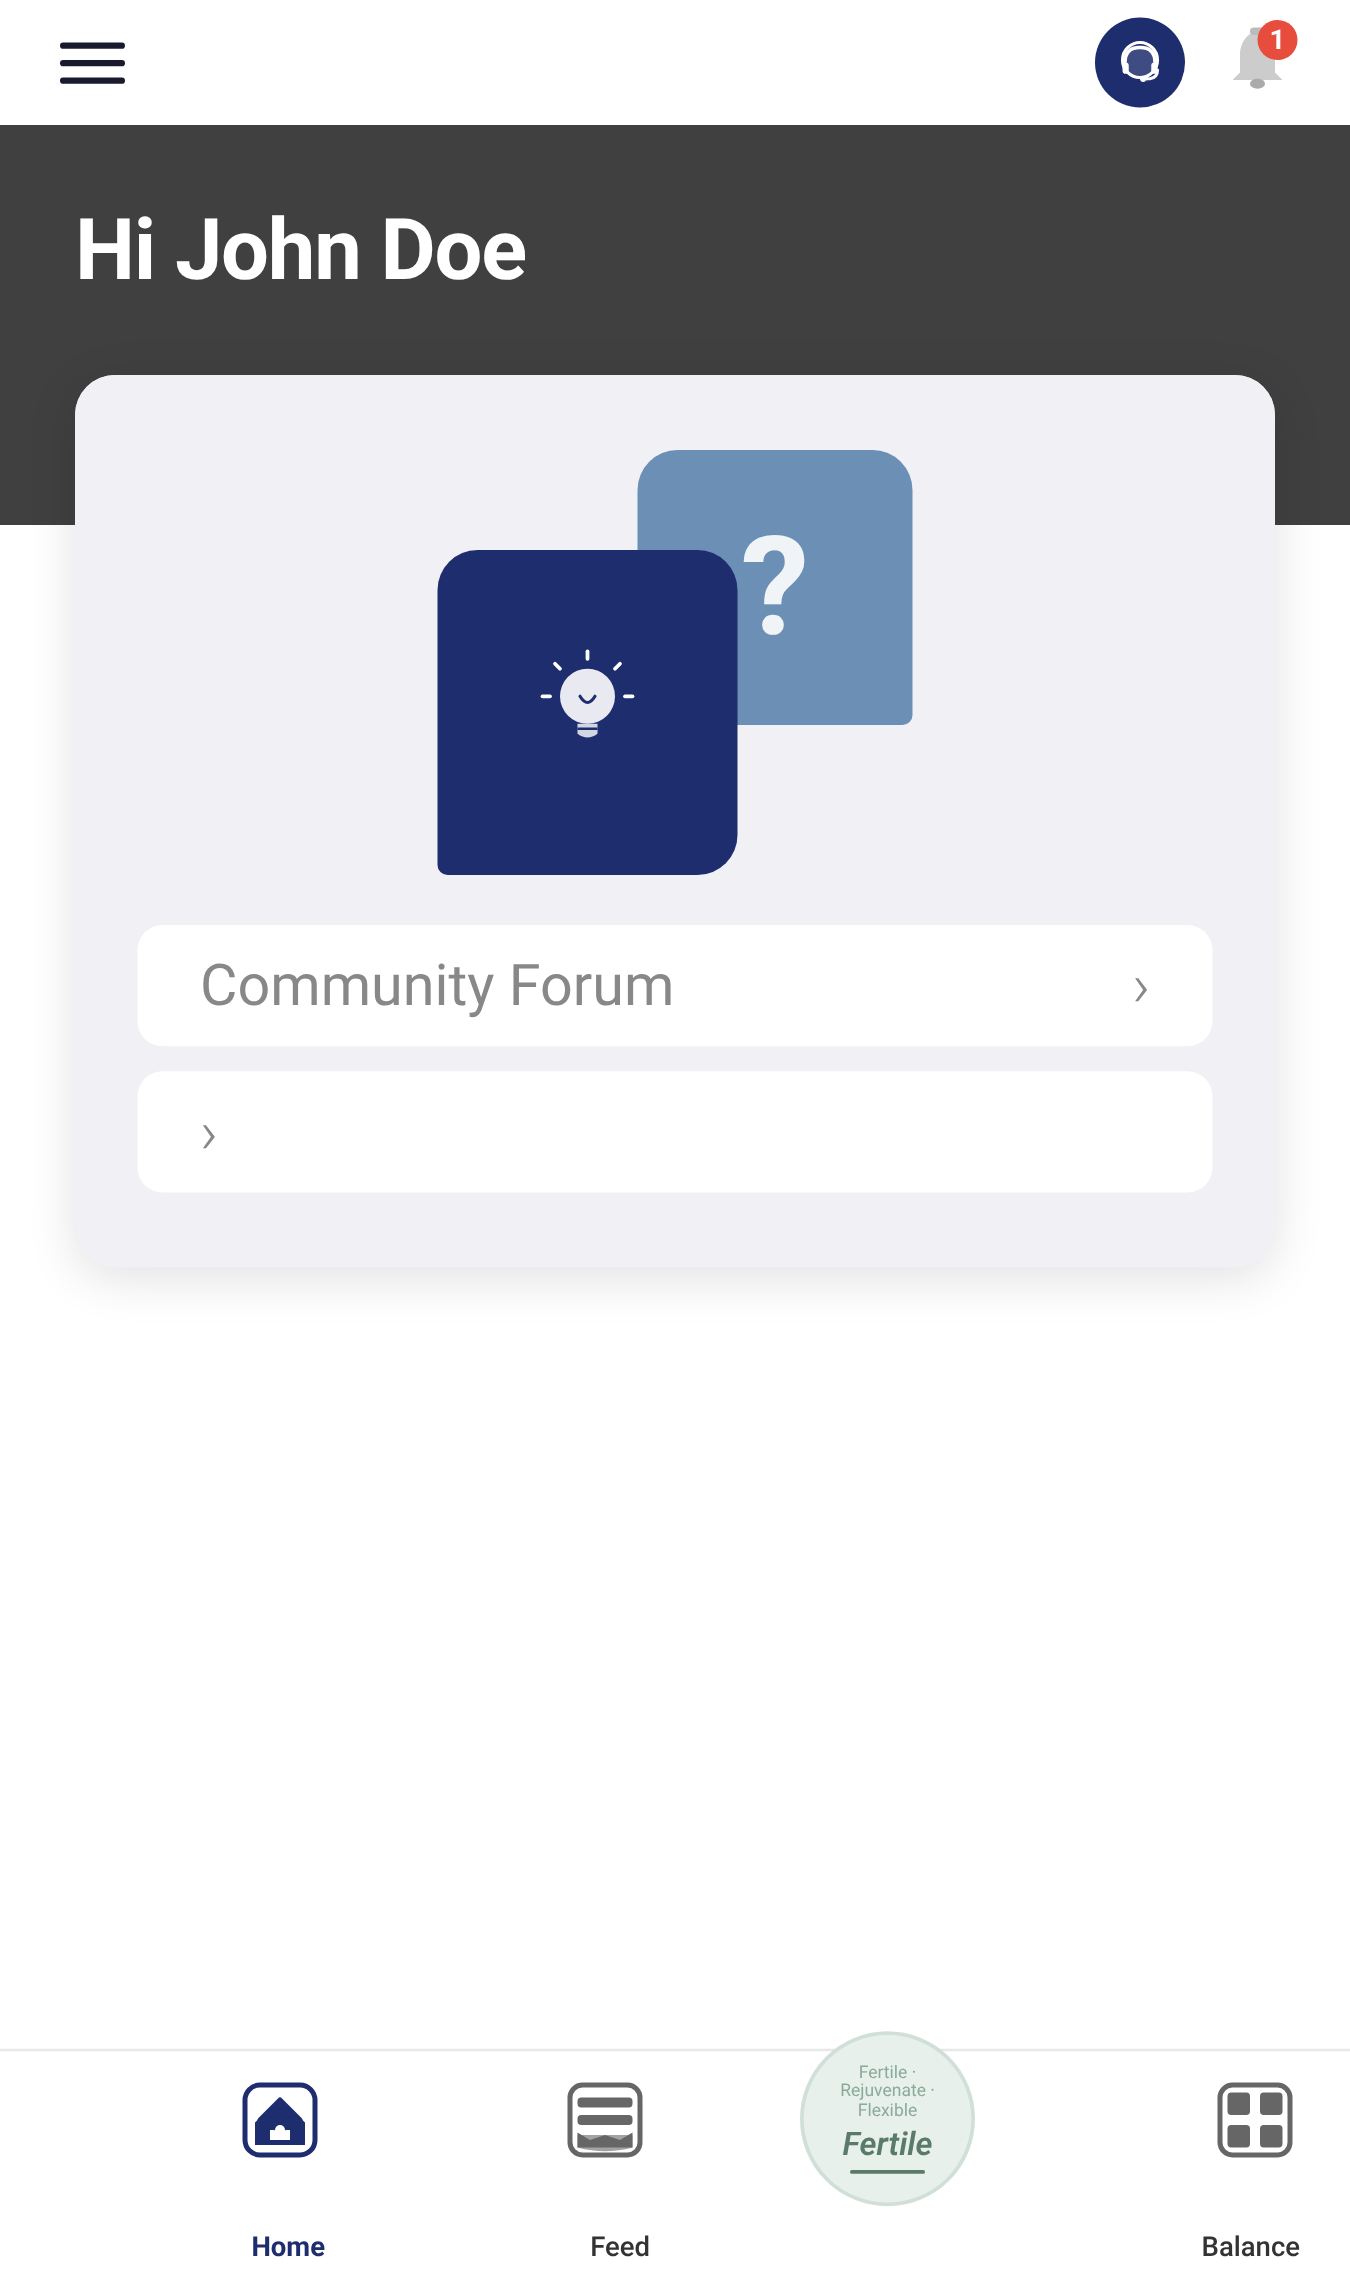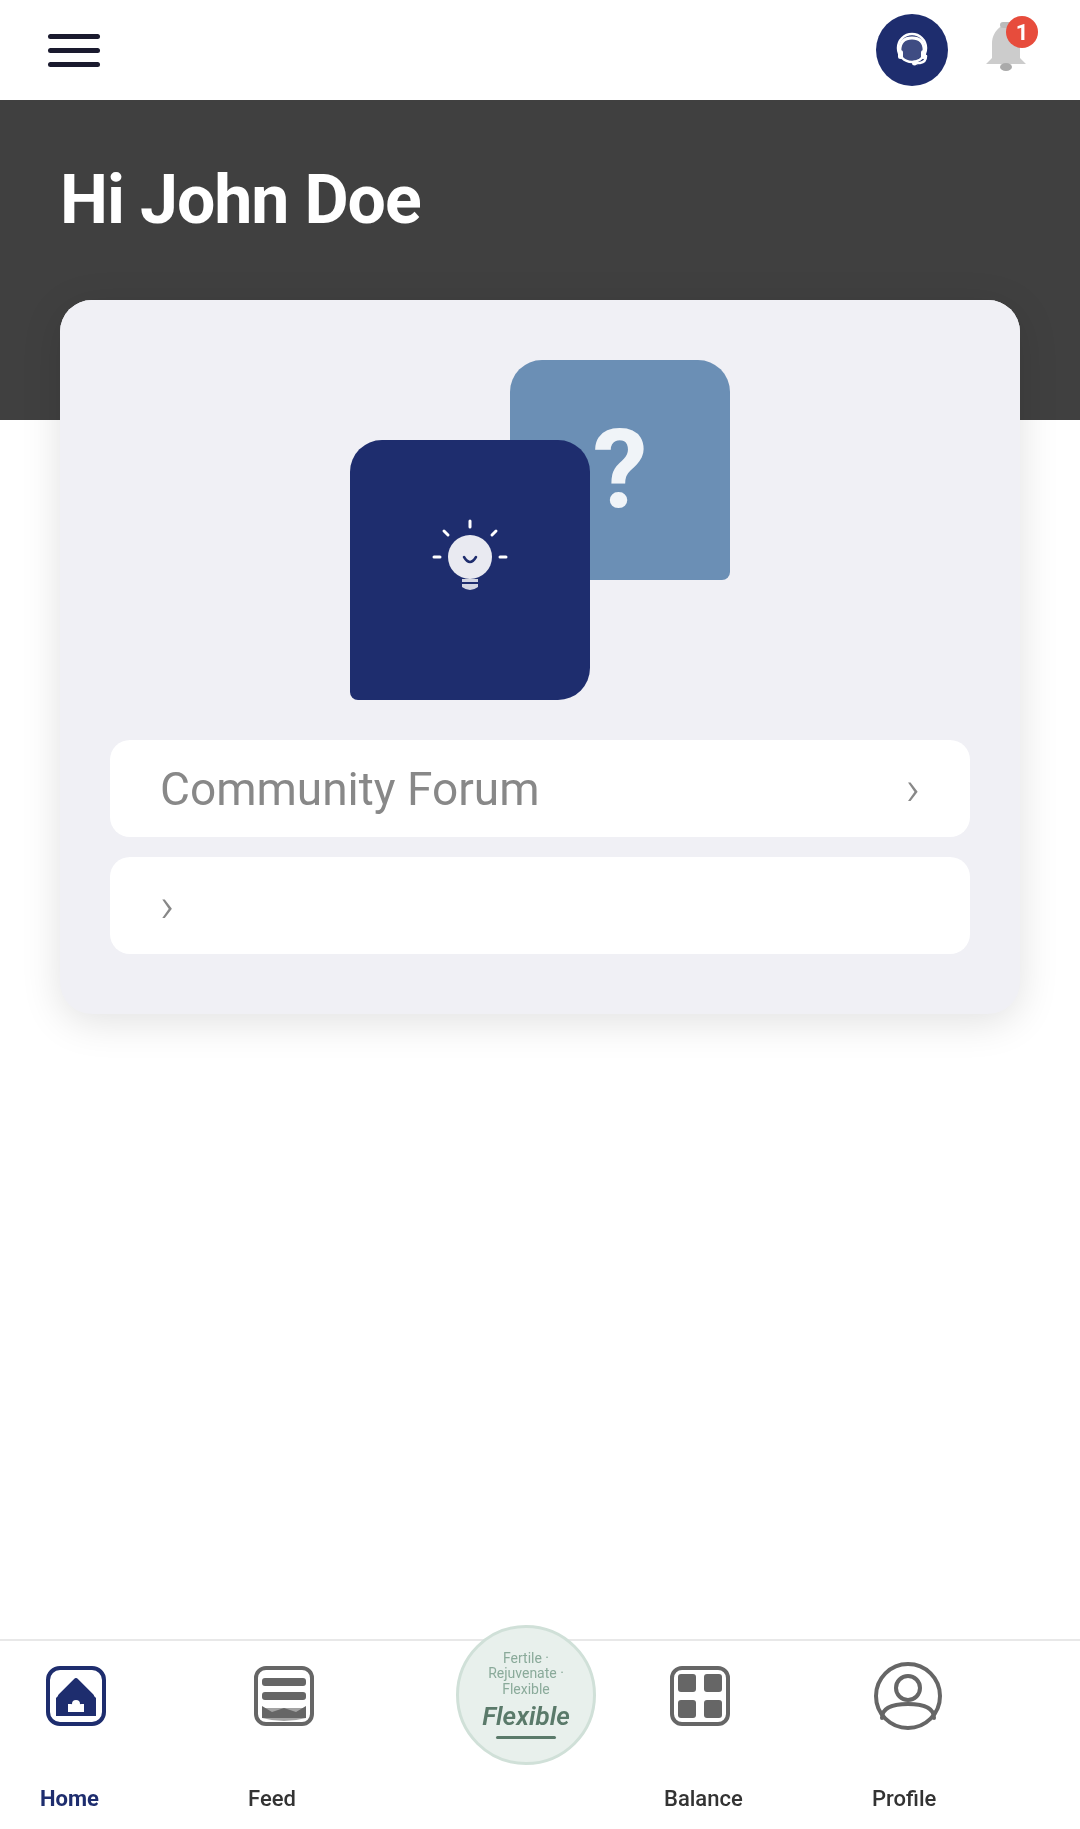--- a/index.html
+++ b/index.html
@@ -225,21 +225,21 @@
       display: flex;
       align-items: center;
       justify-content: space-around;
       padding: 0 20px;
       z-index: 100;
     }
 
     .nav-item {
       display: flex;
       flex-direction: column;
-      align-items: flex-start;
+      align-items: flex-end;
       gap: 10px;
       cursor: pointer;
       padding: 10px 20px;
       flex: 1;
     }
 
     .nav-item-center {
       position: relative;
       top: -40px;
     }
@@ -407,40 +407,32 @@
       <path d="M14 48 L58 48 L58 58 Q36 64 14 58 Z" fill="#666666" opacity="0.6"></path>
       <path d="M14 46 L24 52 L36 48 L48 52 L58 46 L58 58 L14 58 Z" fill="#666666"></path>
     </svg>
     <span class="nav-label">Feed</span>
   </div>
 
   <div class="nav-item nav-item-center">
     <div class="balance-logo-circle">
       <div style="text-align:center; padding: 10px;">
         <div class="balance-logo-top" style="font-size:14px; color:#8aaa9a; line-height:1.1; margin-bottom:4px;">Fertile · Rejuvenate · Flexible</div>
-        <div class="balance-logo-text">Flexible</div>
+        <div class="balance-logo-text">Fertile</div>
         <div style="width: 60px; height: 3px; background: #5a7a6a; border-radius: 2px; margin: 4px auto 0;"></div>
       </div>
     </div>
   </div>
 
   <div class="nav-item">
     <svg class="nav-icon" viewBox="0 0 72 72" fill="none" xmlns="http://www.w3.org/2000/svg">
 
       <rect x="8" y="8" width="56" height="56" rx="10" fill="none" stroke="#666666" stroke-width="4"></rect>
       <rect x="14" y="14" width="18" height="18" rx="3" fill="#666666"></rect>
       <rect x="40" y="14" width="18" height="18" rx="3" fill="#666666"></rect>
       <rect x="14" y="40" width="18" height="18" rx="3" fill="#666666"></rect>
       <rect x="40" y="40" width="18" height="18" rx="3" fill="#666666"></rect>
     </svg>
     <span class="nav-label">Balance</span>
   </div>
 
-  <div class="nav-item">
-    <svg class="nav-icon" viewBox="0 0 72 72" fill="none" xmlns="http://www.w3.org/2000/svg">
-      <circle cx="36" cy="36" r="32" stroke="#666666" stroke-width="4" fill="none"></circle>
-      <circle cx="36" cy="28" r="12" stroke="#666666" stroke-width="4" fill="none"></circle>
-      <path d="M10 58 Q10 44 36 44 Q62 44 62 58" stroke="#666666" stroke-width="4" fill="none" stroke-linecap="round"></path>
-    </svg>
-    <span class="nav-label">Profile</span>
-  </div>
 
 </div>
 
 </body></html>

